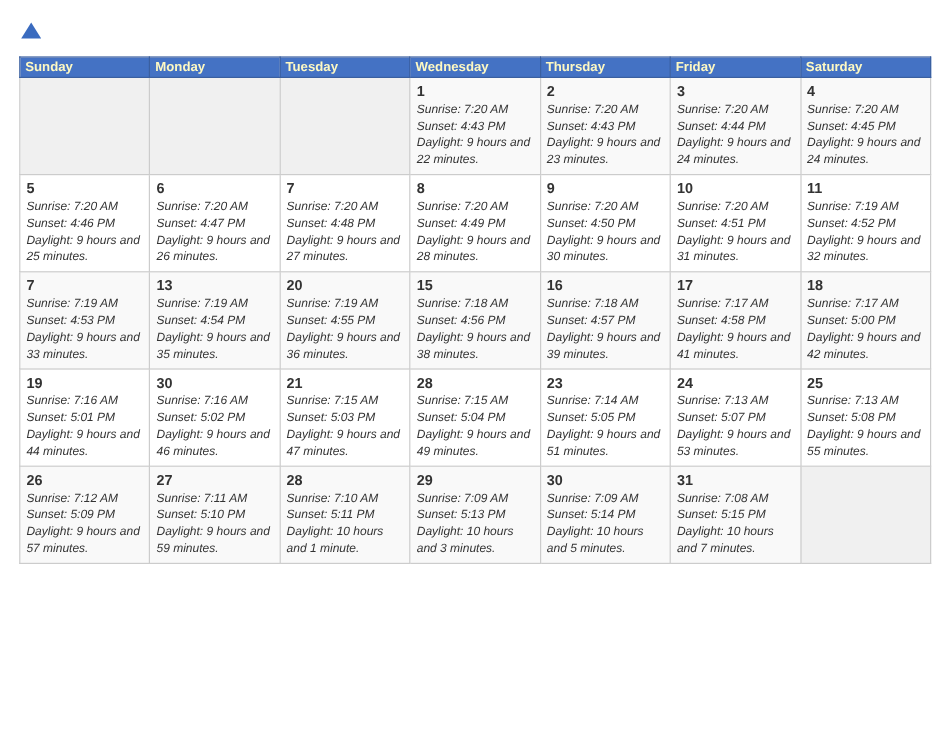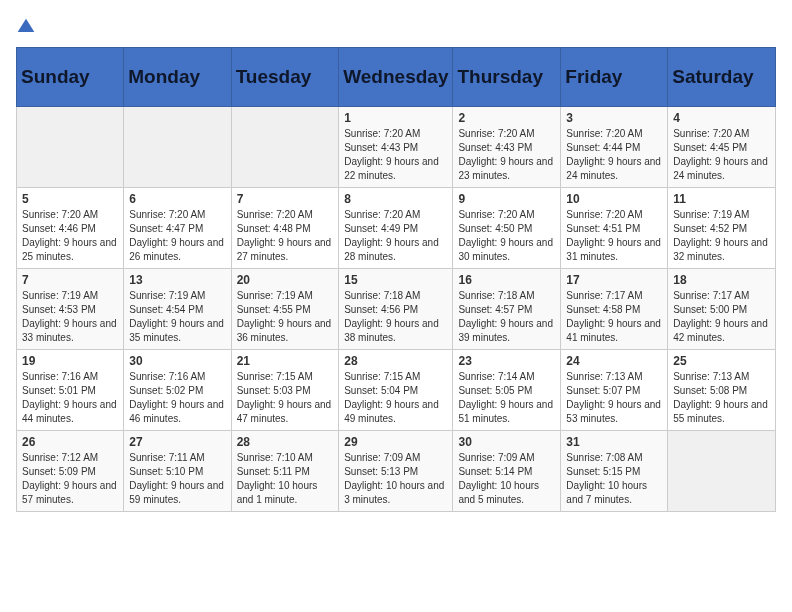--- a/index.html
+++ b/index.html
@@ -47,23 +47,23 @@
       font-size: 14px;
       color: #555;
     }
     .calendar {
       width: 100%;
       border-collapse: collapse;
       border: 1px solid #ccc;
     }
     .calendar th {
       background-color: #4472c4;
-      color: #0f172a;
-      padding: 18px 4px;
-      font-size: 19px;
+      color: #fef9c3;
+      padding: 2px 4px;
+      font-size: 11px;
       text-align: left;
       border: 1px solid #3a5fa0;
     }
     .calendar td {
       vertical-align: top;
       padding: 4px 5px;
       border: 1px solid #ccc;
       width: calc(100% / 7);
       min-height: 80px;
       font-size: 10.5px;
@@ -79,20 +79,21 @@
     .day-number {
       font-size: 12px;
       font-weight: bold;
       display: block;
       margin-bottom: 2px;
     }
     .day-info {
       font-size: 10px;
       line-height: 1.4;
       color: #333;
+      font-style: italic;
     }
     .empty-cell {
       background: #f0f0f0 !important;
     }
   </style>
 </head>
 <body>
 
 <div class="header">
   <div class="logo">

